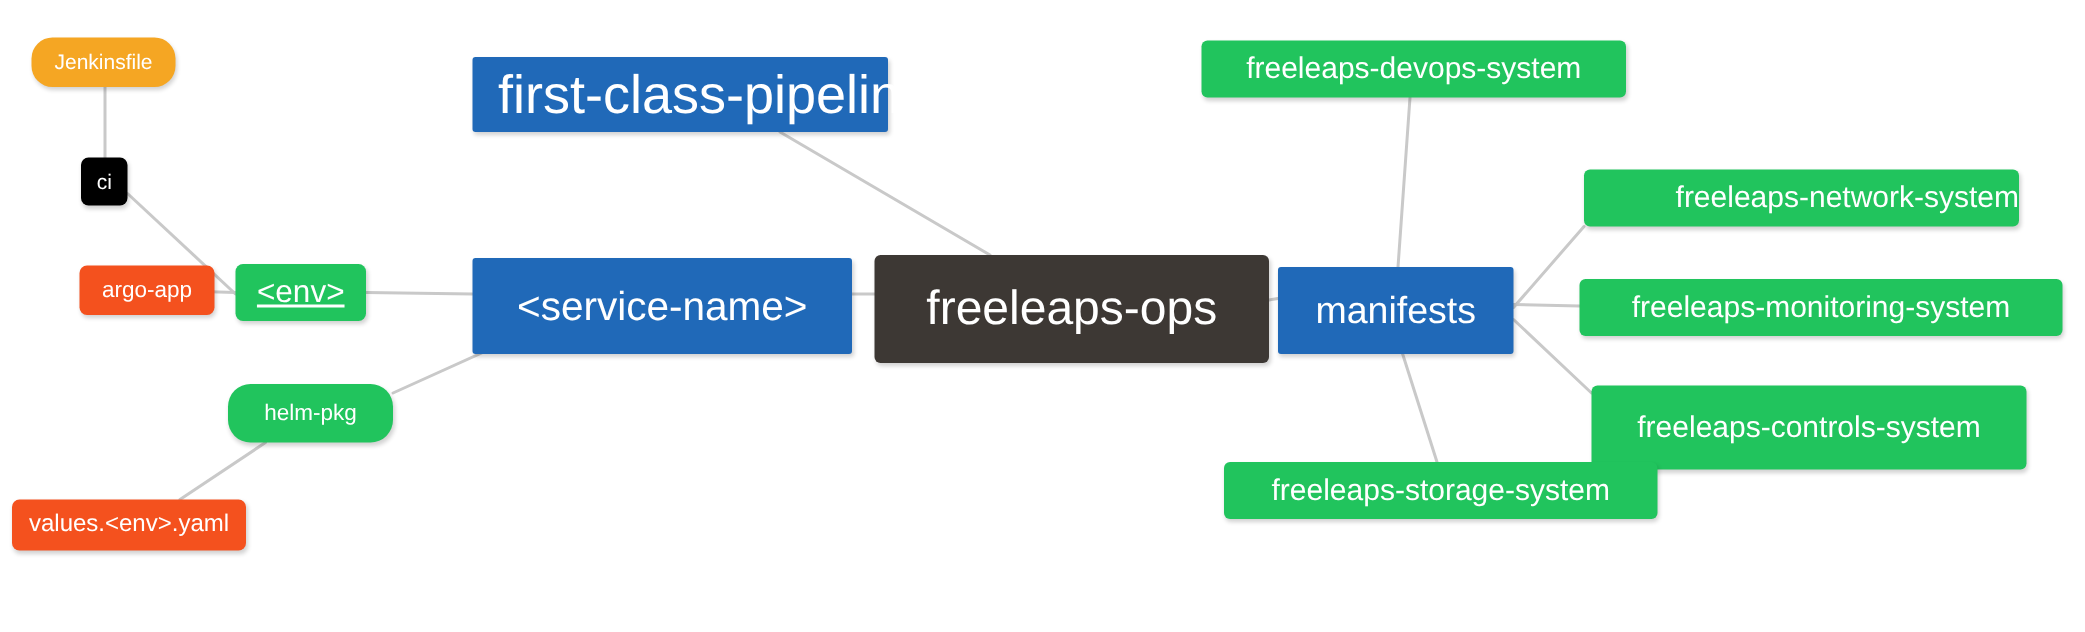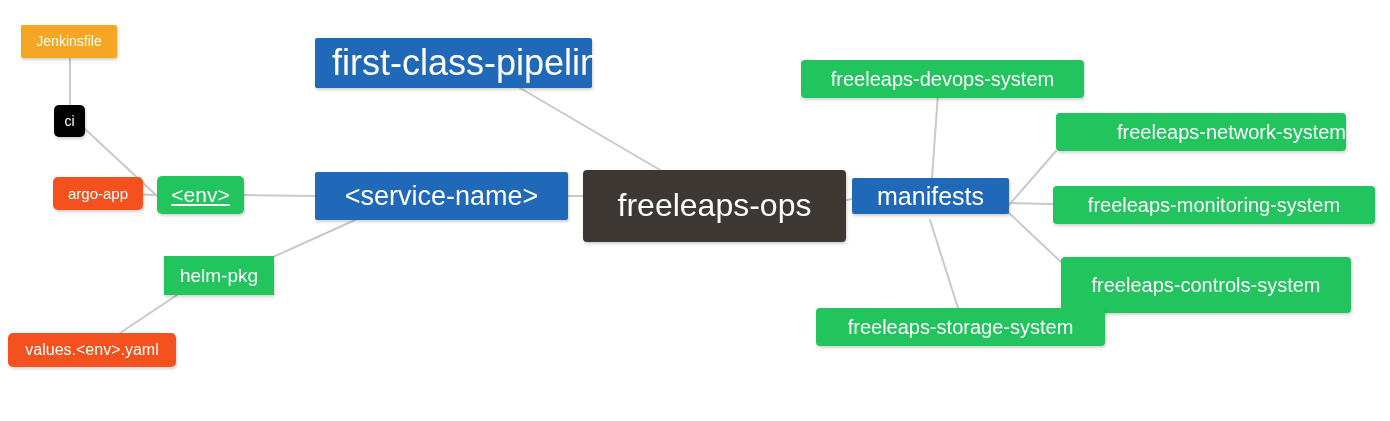--- a/index.html
+++ b/index.html
@@ -60,51 +60,51 @@
       <line x1="568" y1="196" x2="583" y2="196" stroke="#c9c9c9" stroke-width="2" stroke-linecap="round"></line>
       <line x1="520" y1="88" x2="660" y2="170" stroke="#c9c9c9" stroke-width="2" stroke-linecap="round"></line>
       <line x1="846" y1="200" x2="852" y2="199" stroke="#c9c9c9" stroke-width="2" stroke-linecap="round"></line>
       <line x1="932" y1="178" x2="940" y2="65" stroke="#c9c9c9" stroke-width="2" stroke-linecap="round"></line>
       <line x1="1009" y1="205" x2="1056" y2="151" stroke="#c9c9c9" stroke-width="2" stroke-linecap="round"></line>
       <line x1="1009" y1="203" x2="1053" y2="204" stroke="#c9c9c9" stroke-width="2" stroke-linecap="round"></line>
       <line x1="1009" y1="213" x2="1061" y2="262" stroke="#c9c9c9" stroke-width="2" stroke-linecap="round"></line>
       <line x1="930" y1="220" x2="958" y2="308" stroke="#c9c9c9" stroke-width="2" stroke-linecap="round"></line>
     </svg>
   <div id="node-layer">
-      <div class="node" style="left: 21px; top: 25px; width: 96px; height: 33px; background: rgb(245, 166, 35); font-size: 14px; border-radius: 2px;">
+      <div class="node" style="left: 21px; top: 25px; width: 96px; height: 33px; background: rgb(245, 166, 35); font-size: 14px; border-radius: 14px;">
         <span class="node-label">Jenkinsfile</span>
       </div>
       <div class="node" style="left: 54px; top: 105px; width: 31px; height: 32px; background: #000000; font-size: 14px; border-radius: 5px;">
         <span class="node-label">ci</span>
       </div>
       <div class="node" style="left: 33px; top: 177px; width: 90px; height: 33px; background: rgb(244, 81, 30); font-size: 15px; border-radius: 5px; margin-left: 20px;">
         <span class="node-label">argo-app</span>
       </div>
       <div class="node" style="left: 157px; top: 176px; width: 87px; height: 38px; background: rgb(33, 196, 93); font-size: 21px; border-radius: 5px; text-decoration: underline;">
         <span class="node-label">&lt;env&gt;</span>
       </div>
-      <div class="node" style="left: 152px; top: 256px; width: 110px; height: 39px; background: rgb(33, 196, 93); font-size: 19px; border-radius: 0; margin-left: 12px;">
+      <div class="node" style="left: 152px; top: 256px; width: 110px; height: 39px; background: rgb(33, 196, 93); font-size: 15px; border-radius: 15px;">
         <span class="node-label">helm-pkg</span>
       </div>
-      <div class="node" style="left: 8px; top: 333px; width: 168px; height: 34px; background: rgb(244, 81, 30); font-size: 16px; border-radius: 5px;">
+      <div class="node" style="left: 8px; top: 333px; width: 156px; height: 34px; background: rgb(244, 81, 30); font-size: 16px; border-radius: 5px;">
         <span class="node-label">values.&lt;env&gt;.yaml</span>
       </div>
       <div class="node" style="left: 315px; top: 38px; width: 277px; height: 50px; background: rgb(32, 105, 184); font-size: 36px; border-radius: 2px; padding-left: 45px;">
         <span class="node-label">first-class-pipeline</span>
       </div>
-      <div class="node" style="left: 315px; top: 172px; width: 253px; height: 48px; background: rgb(32, 105, 184); font-size: 27px; border-radius: 2px;">
+      <div class="node" style="left: 315px; top: 172px; width: 253px; height: 64px; background: rgb(32, 105, 184); font-size: 27px; border-radius: 2px;">
         <span class="node-label">&lt;service-name&gt;</span>
       </div>
       <div class="node" style="left: 583px; top: 170px; width: 263px; height: 72px; background: rgb(61, 56, 52); font-size: 32px; border-radius: 4px; justify-content: center;">
         <span class="node-label">freeleaps-ops</span>
       </div>
-      <div class="node" style="left: 852px; top: 178px; width: 157px; height: 36px; background: rgb(32, 105, 184); font-size: 25px; border-radius: 2px;">
+      <div class="node" style="left: 852px; top: 178px; width: 157px; height: 58px; background: rgb(32, 105, 184); font-size: 25px; border-radius: 2px;">
         <span class="node-label">manifests</span>
       </div>
-      <div class="node" style="left: 801px; top: 27px; width: 283px; height: 38px; background: rgb(33, 196, 93); font-size: 20px; border-radius: 4px; margin-top: 33px;">
+      <div class="node" style="left: 801px; top: 27px; width: 283px; height: 38px; background: rgb(33, 196, 93); font-size: 20px; border-radius: 4px;">
         <span class="node-label">freeleaps-devops-system</span>
       </div>
       <div class="node" style="left: 1056px; top: 113px; width: 290px; height: 38px; background: rgb(33, 196, 93); font-size: 20px; border-radius: 4px; justify-content: flex-end;">
         <span class="node-label">freeleaps-network-system</span>
       </div>
       <div class="node" style="left: 1053px; top: 186px; width: 322px; height: 38px; background: rgb(33, 196, 93); font-size: 20px; border-radius: 4px;">
         <span class="node-label">freeleaps-monitoring-system</span>
       </div>
       <div class="node" style="left: 1061px; top: 257px; width: 290px; height: 56px; background: rgb(33, 196, 93); font-size: 20px; border-radius: 4px;">
         <span class="node-label">freeleaps-controls-system</span>

